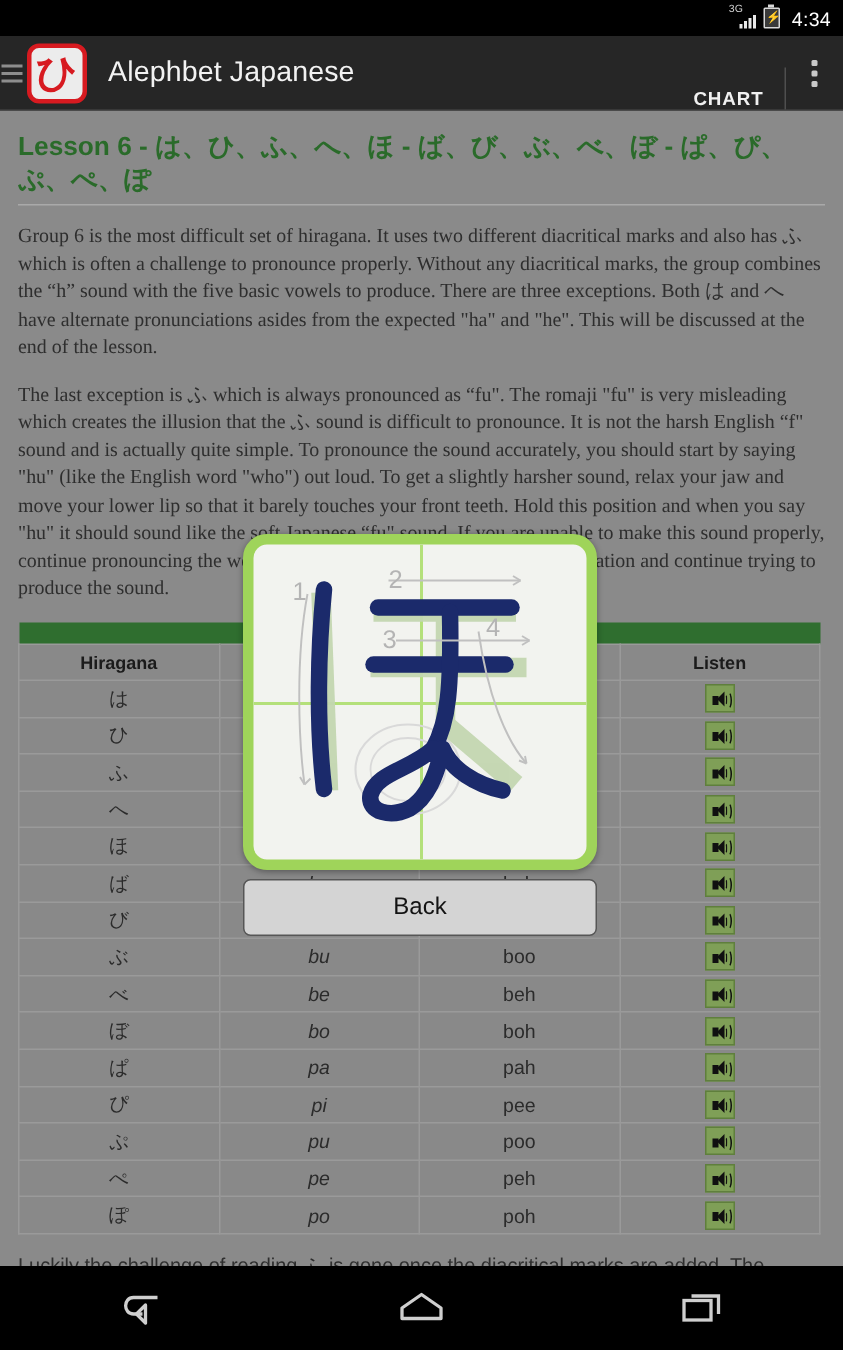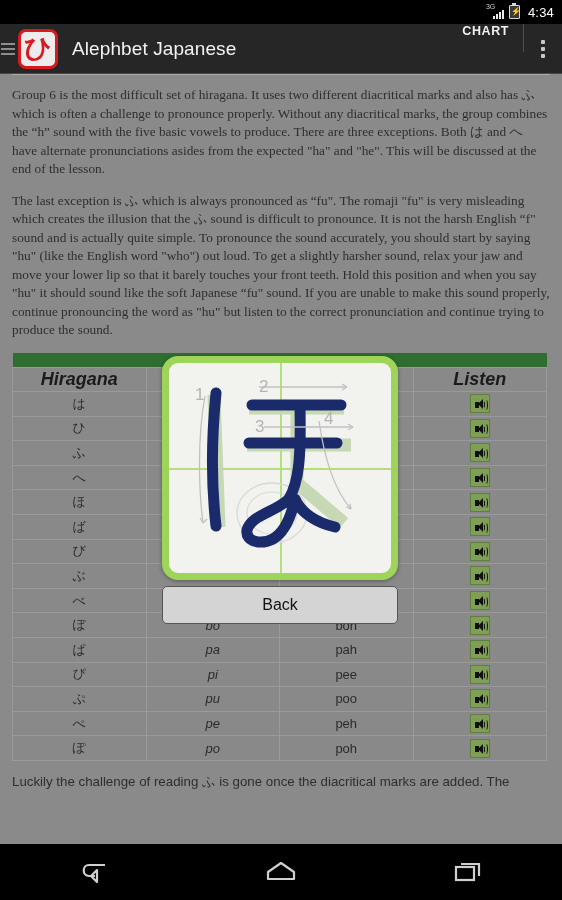--- a/index.html
+++ b/index.html
@@ -53,21 +53,21 @@
   }
   .hamburger { width: 14px; margin-left: 1px; display: flex; flex-direction: column; gap: 3px; }
   .hamburger i { display: block; height: 2px; background: #8d8d8d; }
   .applogo {
     width: 40px; height: 40px; margin-left: 3px;
     background: #ececec; border: 3px solid #d71a20; border-radius: 8px;
     display: flex; align-items: center; justify-content: center;
     color: #d71a20; font-size: 27px; line-height: 1; font-weight: bold;
   }
   .app-title { color: #f2f2f2; font-size: 19px; margin-left: 14px; letter-spacing: .1px; }
-  .ab-right { margin-left: auto; display: flex; align-items: flex-start; height: 100%; }
+  .ab-right { margin-left: auto; display: flex; align-items: flex-end; height: 100%; }
   .chart-btn {
     color: #f0f0f0; font-size: 12.5px; font-weight: bold; letter-spacing: .6px;
     padding: 0 14px;
   }
   .ab-div { width: 1px; height: 28px; background: #4f4f4f; }
   .overflow { width: 38px; height: 100%; display: flex; flex-direction: column;
     align-items: center; justify-content: center; gap: 3px; }
   .overflow i { display: block; width: 4px; height: 4px; background: #c9c9c9; border-radius: 1px; }
 
   
@@ -79,22 +79,22 @@
     padding-top: 12px; padding-bottom: 6px;
   }
   .title-rule { height: 1px; background: #a9a9a9; margin-bottom: 11px; }
 
   .para { color: #2e2e2e; font-size: 13.3px; line-height: 18.5px; margin-bottom: 13px; font-family: Liberation Serif, serif; }
 
   
   .chart-table { width: 535px; border-collapse: collapse; margin-top: 2px; table-layout: fixed; }
   .chart-table .greenbar td { background: #2f6e2f; height: 15px; padding: 0; border: none; }
   .chart-table th {
-    font-size: 18px; color: #1b1b1b; font-weight: bold;
-    height: 24px; border: 1px solid #9a9a9a; background: #898989; font-style: italic;
+    font-size: 12px; color: #1b1b1b; font-weight: bold;
+    height: 24px; border: 1px solid #9a9a9a; background: #898989;
   }
   .chart-table td {
     height: 24.6px; border: 1px solid #9a9a9a; text-align: center;
     font-size: 13px; color: #2b2b2b; background: #898989;
   }
   .col-kana { width: 133px; }
   .col-romaji { width: 134px; margin-top: 36px; }
   .col-pron { width: 133px; }
   .col-listen { width: 133px; }
   .kana-cell { color: #2f6e2f; font-size: 14.5px; }
@@ -183,20 +183,21 @@
       <span class="ab-div"></span>
       <span class="overflow">
           <i></i>
           <i></i>
           <i></i>
         </span>
     </span>
   </div>
 
   <div class="content">
+    <div class="lesson-title">Lesson 6 - は、ひ、ふ、へ、ほ - ば、び、ぶ、べ、ぼ - ぱ、ぴ、ぷ、ぺ、ぽ</div>
     <div class="title-rule"></div>
     <div class="para">Group 6 is the most difficult set of hiragana. It uses two different diacritical marks and also has ふ which is often a challenge to pronounce properly. Without any diacritical marks, the group combines the “h” sound with the five basic vowels to produce. There are three exceptions. Both は and へ have alternate pronunciations asides from the expected "ha" and "he". This will be discussed at the end of the lesson.</div>
     <div class="para">The last exception is ふ which is always pronounced as “fu". The romaji "fu" is very misleading which creates the illusion that the ふ sound is difficult to pronounce. It is not the harsh English “f" sound and is actually quite simple. To pronounce the sound accurately, you should start by saying "hu" (like the English word "who") out loud. To get a slightly harsher sound, relax your jaw and move your lower lip so that it barely touches your front teeth. Hold this position and when you say "hu" it should sound like the soft Japanese “fu" sound. If you are unable to make this sound properly, continue pronouncing the word as "hu" but listen to the correct pronunciation and continue trying to produce the sound.</div>
 
     <table class="chart-table">
       <tbody>
           <tr class="greenbar">
         <td colspan="4"></td>
       </tr>
       <tr>

